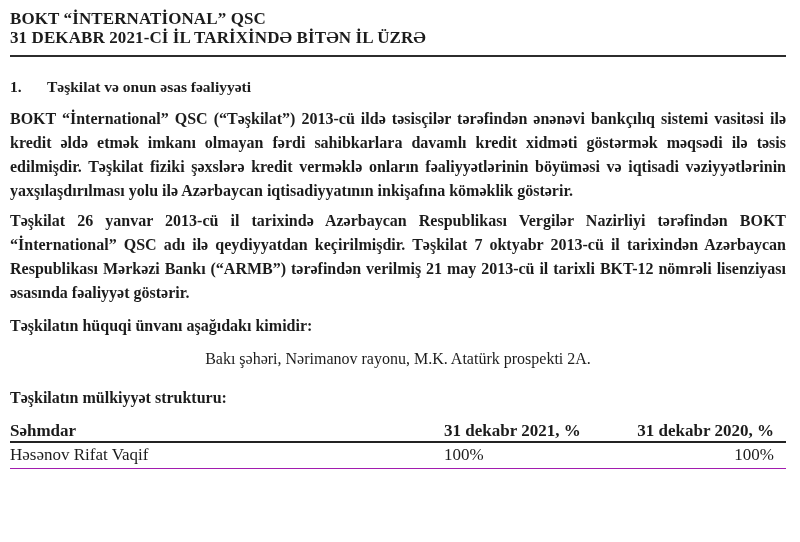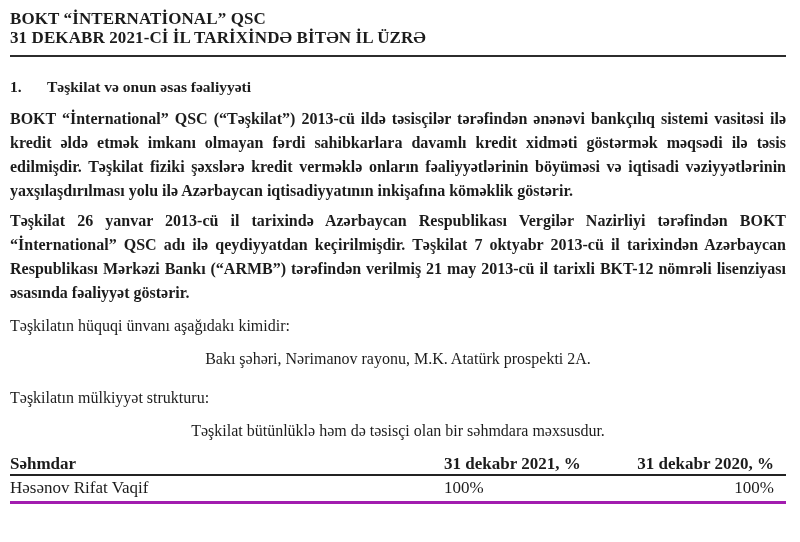--- a/index.html
+++ b/index.html
@@ -30,21 +30,21 @@
     display: flex;
   }
   .sec-num { flex: 0 0 37px; width: 37px; }
 
   p { margin: 0; }
   .body-p { margin-top: 8px; text-align: justify; font-weight: bold; }
   p.gap-9  { margin-top: 9px; }
   p.gap-6  { margin-top: 6px; }
   p.gap-15 { margin-top: 15px; }
   p.plain { text-align: center; }
-  .sub-heading { font-weight: normal; }
+  .sub-heading { font-weight: bold; }
 
   table.shareholders {
     width: 100%;
     margin-top: 12px;
     border-collapse: collapse;
     table-layout: fixed;
   }
   .shareholders th, .shareholders td {
     font-size: 17px;
     vertical-align: bottom;
@@ -54,21 +54,21 @@
   .shareholders th {
     font-weight: bold;
     text-align: left;
     line-height: 18px;
     padding: 0 0 1px 0;
     border-bottom: 2px solid #232323;
   }
   .shareholders td {
     line-height: 20px;
     padding: 2px 0 3px 0;
-    border-bottom: 3px solid #a21caf;
+    border-bottom: 1px solid #a21caf;
   }
   .shareholders .c2 { width: 140px; }
   .shareholders .c3 { width: 190px; text-align: right; padding-right: 12px; }
 </style>
 </head>
 <body>
 
 <div class="page">
 
   <header class="doc-header">
@@ -84,21 +84,20 @@
   <p class="body-p">BOKT “İnternational” QSC (“Təşkilat”) 2013-cü ildə təsisçilər tərəfindən ənənəvi bankçılıq sistemi vasitəsi ilə kredit əldə etmək imkanı olmayan fərdi sahibkarlara davamlı kredit xidməti göstərmək məqsədi ilə təsis edilmişdir. Təşkilat fiziki şəxslərə kredit verməklə onların fəaliyyətlərinin böyüməsi və iqtisadi vəziyyətlərinin yaxşılaşdırılması yolu ilə Azərbaycan iqtisadiyyatının inkişafına köməklik göstərir.</p>
 
   <p class="body-p gap-6">Təşkilat 26 yanvar 2013-cü il tarixində Azərbaycan Respublikası Vergilər Nazirliyi tərəfindən BOKT “İnternational” QSC adı ilə qeydiyyatdan keçirilmişdir. Təşkilat 7 oktyabr 2013-cü il tarixindən Azərbaycan Respublikası Mərkəzi Bankı (“ARMB”) tərəfindən verilmiş 21 may 2013-cü il tarixli BKT-12 nömrəli lisenziyası əsasında fəaliyyət göstərir.</p>
 
   <p class="sub-heading gap-9">Təşkilatın hüquqi ünvanı aşağıdakı kimidir:</p>
 
   <p class="plain gap-9">Bakı şəhəri, Nərimanov rayonu, M.K. Atatürk prospekti 2A.</p>
 
   <p class="sub-heading gap-15">Təşkilatın mülkiyyət strukturu:</p>
 
-  <p class="plain gap-9">Təşkilat bütünlüklə həm də təsisçi olan bir səhmdara məxsusdur.</p>
 
   <table class="shareholders">
     <thead>
       <tr>
         <th class="c1">Səhmdar</th>
         <th class="c2">31 dekabr 2021, %</th>
         <th class="c3">31 dekabr 2020, %</th>
       </tr>
     </thead>
     <tbody>

